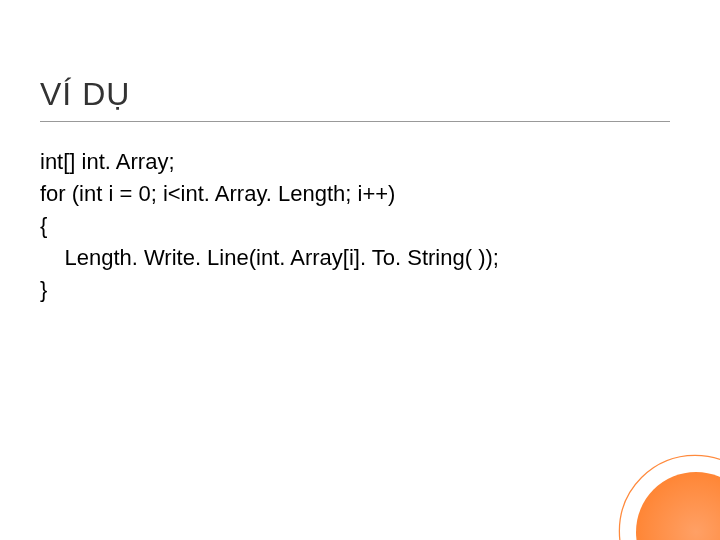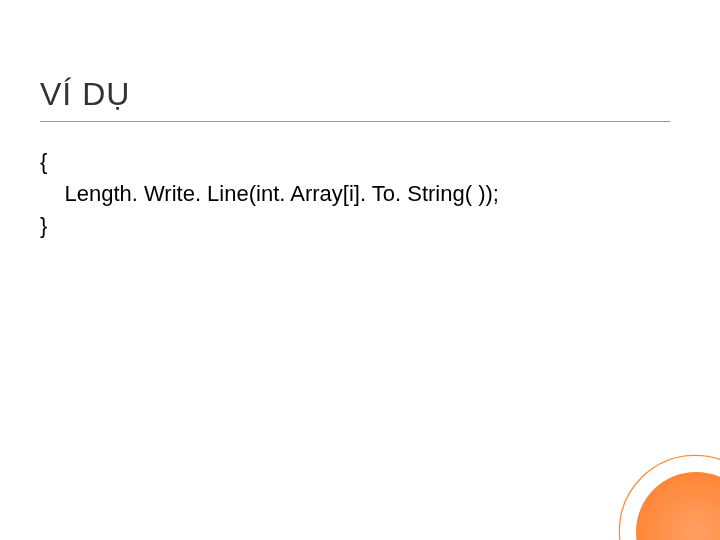--- a/index.html
+++ b/index.html
@@ -68,20 +68,22 @@
     }
   </style>
 </head>
 <body>
 
 <div class="slide">
   <div class="title">VÍ DỤ</div>
   <div class="title-underline"></div>
 
   <div class="code-block">
+    <div class="code-line">int[] int. Array;</div>
+    <div class="code-line">for (int i = 0; i&lt;int. Array. Length; i++)</div>
     <div class="code-line">{</div>
     <div class="code-line">    Length. Write. Line(int. Array[i]. To. String( ));</div>
     <div class="code-line">}</div>
   </div>
 
   <div class="corner-ring"></div>
   <div class="corner-circle"></div>
 </div>
 
 </body></html>

